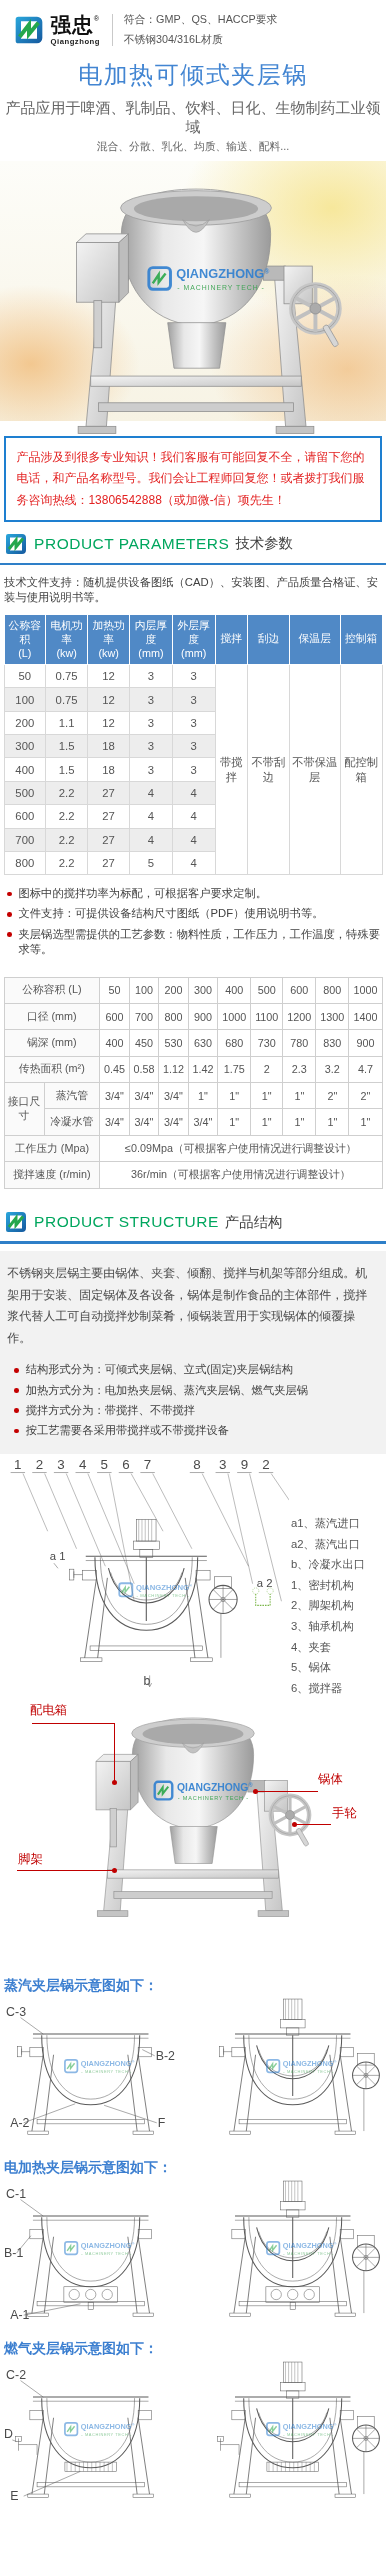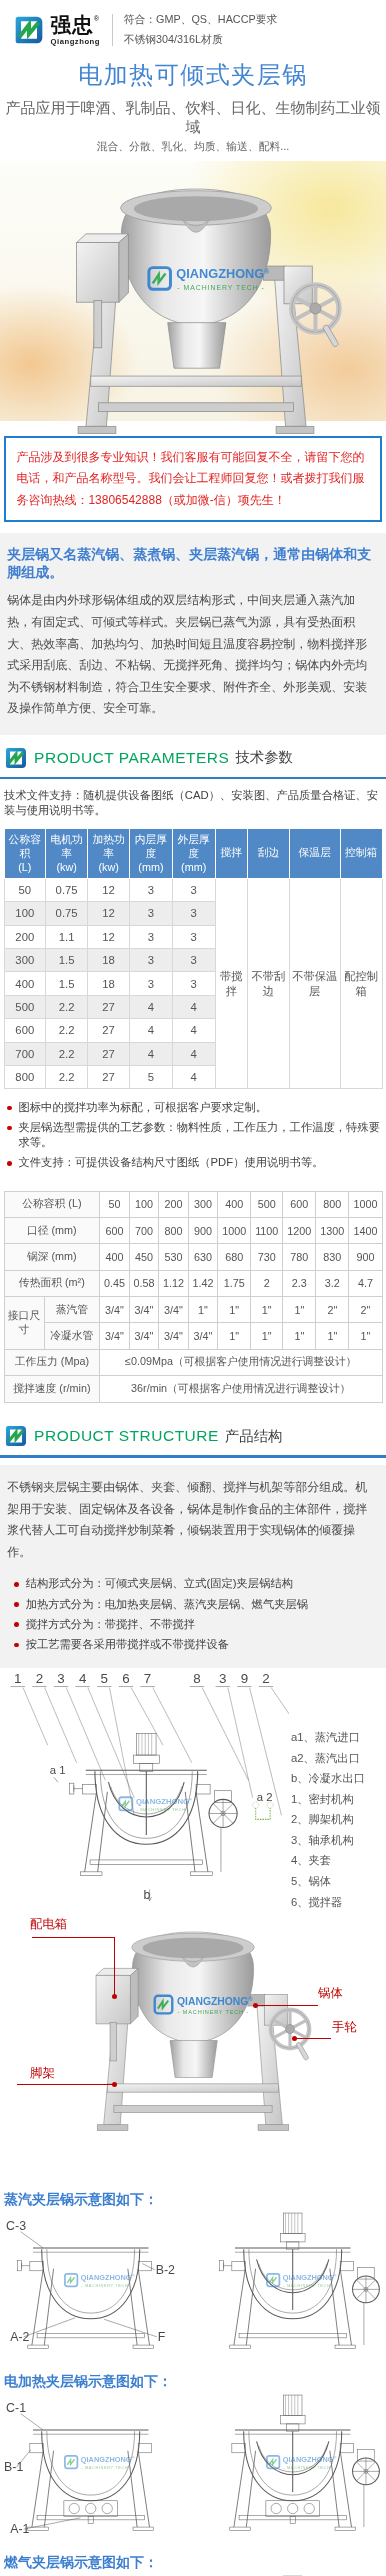--- a/index.html
+++ b/index.html
@@ -157,24 +157,20 @@
  <rect x="0" y="0" width="22" height="22" rx="4" fill="none" stroke="#2f7fd0" stroke-width="3"></rect>
  <path d="M4 16 L10 7 L10 15 L17 6" stroke="#2ba84a" stroke-width="2.5" fill="none"></path>
  <text x="28" y="11" font-size="13" font-weight="bold" fill="#2f7fd0">QIANGZHONG<tspan font-size="7" dy="-5">®</tspan></text>
  <text x="29" y="23" font-size="7" fill="#35a14c" letter-spacing="1">- MACHINERY TECH -</text>
         </g>
   </svg>
     </div>
 
   <div class="notice">产品涉及到很多专业知识！我们客服有可能回复不全，请留下您的电话，和产品名称型号。我们会让工程师回复您！或者拨打我们服务咨询热线：13806542888（或加微-信）项先生！</div>
 
-  <div class="intro">
-    <h2>夹层锅又名蒸汽锅、蒸煮锅、夹层蒸汽锅，通常由锅体和支脚组成。</h2>
-    <p>锅体是由内外球形锅体组成的双层结构形式，中间夹层通入蒸汽加热，有固定式、可倾式等样式。夹层锅已蒸气为源，具有受热面积大、热效率高、加热均匀、加热时间短且温度容易控制，物料搅拌形式采用刮底、刮边、不粘锅、无搅拌死角、搅拌均匀；锅体内外壳均为不锈钢材料制造，符合卫生安全要求、附件齐全、外形美观、安装及操作简单方便、安全可靠。</p>
-  </div>
 
   <div class="sechdr">
     <span class="mark"><svg width="24" height="24" viewBox="0 0 48 48">
 <defs>
             <linearGradient id="lg46" x1="0" y1="0" x2="1" y2="1">
 <stop offset="0" stop-color="#2aa7dc"></stop>
               <stop offset="1" stop-color="#15589e"></stop>
             </linearGradient>
           </defs>
 <path d="M8 4 h28 a8 8 0 0 1 8 8 v24 a8 8 0 0 1 -8 8 h-28 a4 4 0 0 1 -4 -4 v-32 a4 4 0 0 1 4 -4 Z
@@ -266,22 +262,22 @@
           <td class="v">2.2</td>
           <td class="v">27</td>
           <td class="v">5</td>
           <td class="v">4</td>
         </tr>
       </tbody>
     </table>
 
   <ul class="bullets">
       <li>图标中的搅拌功率为标配，可根据客户要求定制。</li>
+      <li>文件支持：可提供设备结构尺寸图纸（PDF）使用说明书等。</li>
       <li>夹层锅选型需提供的工艺参数：物料性质，工作压力，工作温度，特殊要求等。</li>
-      <li>文件支持：可提供设备结构尺寸图纸（PDF）使用说明书等。</li>
     </ul>
 
   <table class="t2" style="margin-top:17.5px">
       <tbody>
         <tr>
           <td class="lbl" colspan="2" style="width:77px">公称容积 (L)</td>
           <td>50</td>
           <td>100</td>
           <td>200</td>
           <td>300</td>
@@ -539,21 +535,21 @@
     <div class="co-label" style="left:30px;top:6.2px">配电箱</div>
     <div class="co-line" style="left:32px;top:27px;width:83px;height:1px"></div>
     <div class="co-line" style="left:114px;top:27px;width:1px;height:60px"></div>
     <div class="co-dot" style="left:112px;top:84px"></div>
     <div class="co-label" style="left:318px;top:75px">锅体</div>
     <div class="co-line" style="left:257px;top:95px;width:61px;height:1px"></div>
     <div class="co-dot" style="left:253px;top:93px"></div>
     <div class="co-label" style="left:332px;top:109px">手轮</div>
     <div class="co-line" style="left:295px;top:128px;width:36px;height:1px"></div>
     <div class="co-dot" style="left:292px;top:126px"></div>
-    <div class="co-label" style="left:30px;top:155px">脚架</div>
+    <div class="co-label" style="left:18px;top:155px">脚架</div>
     <div class="co-line" style="left:16.5px;top:174px;width:96px;height:1px"></div>
     <div class="co-dot" style="left:112px;top:172px"></div>
   </div>
 
   <div id="schematics">
       <div>
         <div class="schead">蒸汽夹层锅示意图如下：</div>
         <div class="scrow">
           <svg width="178" height="147" viewBox="0 0 345 285">
             <path d="M75,72 C75,160 115,207 170,207 C225,207 265,160 265,72" fill="none" stroke="#5a5a5a" stroke-width="2"></path>

